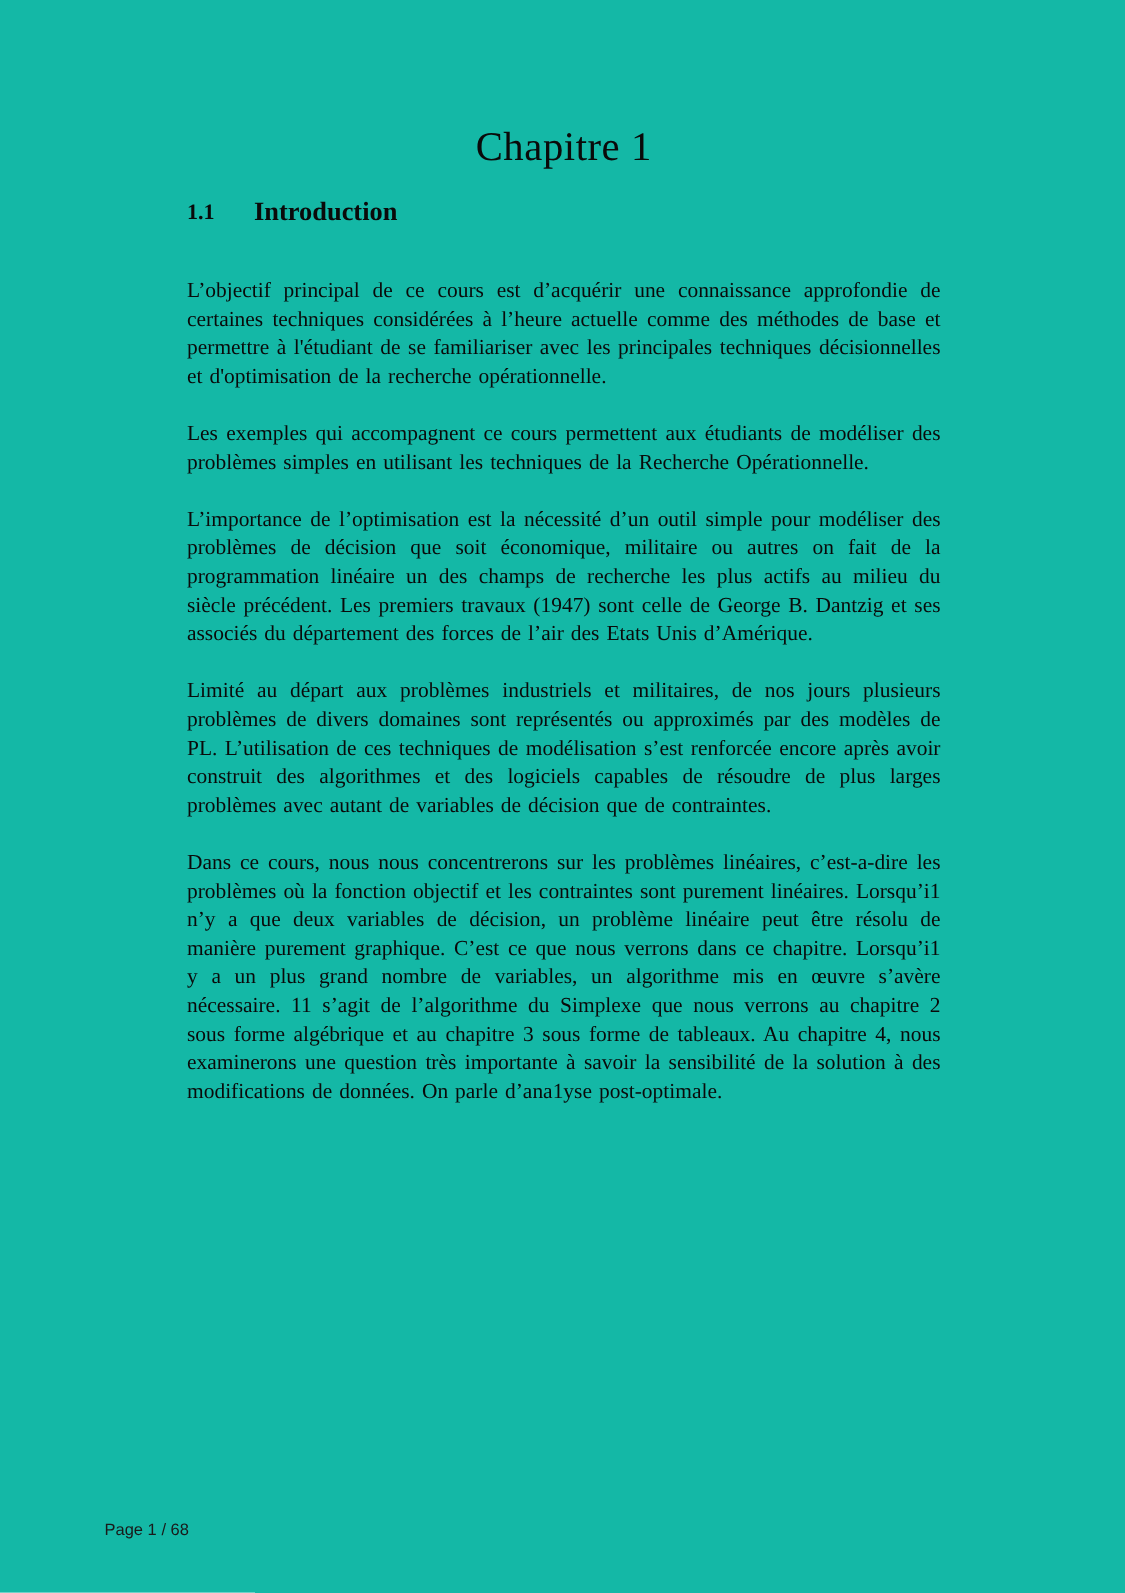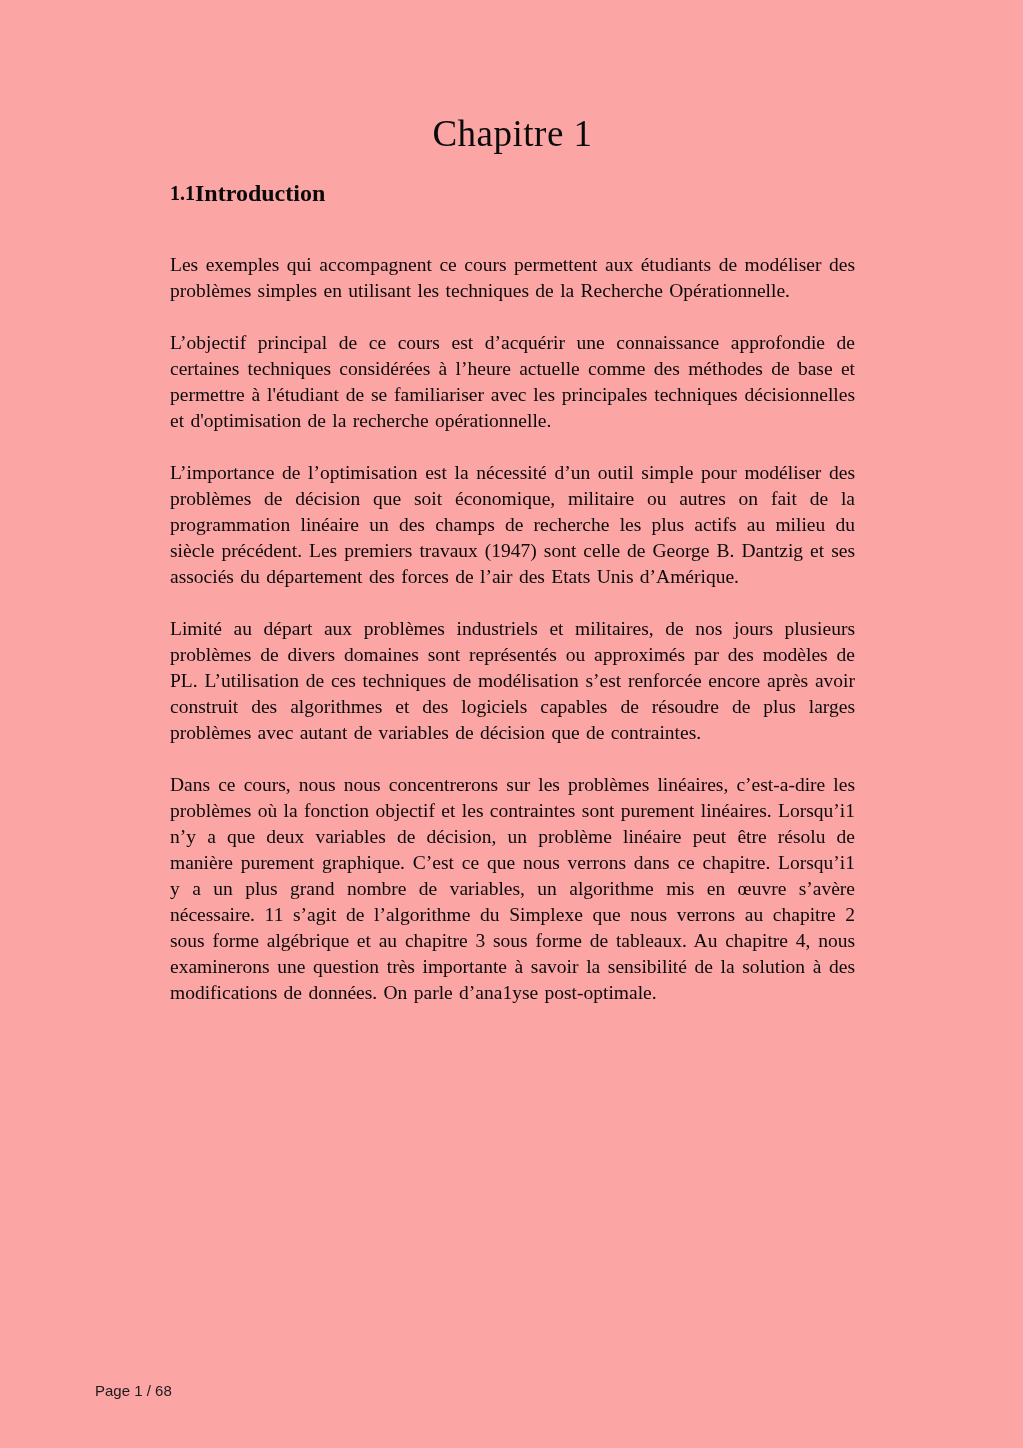--- a/index.html
+++ b/index.html
@@ -4,21 +4,21 @@
 <style>
   html, body {
     margin: 0;
     padding: 0;
     background: #ffffff;
   }
   .page {
     position: relative;
     width: 1023px;
     height: 1448px;
-    background: #fca5a5;
+    background: #14b8a6;
     color: #0a0a0a;
     font-family: "Liberation Serif", "DejaVu Serif", serif;
     overflow: hidden;
     box-sizing: border-box;
   }
   .content {
     padding: 112px 168px 0 170px;
   }
   .chapter-title {
     margin: 0;
@@ -39,20 +39,21 @@
     font-weight: bold;
     color: #0a0a0a;
   }
   .section-number {
     font-size: 20px;
     line-height: 30px;
   }
   .section-title {
     font-size: 24px;
     line-height: 30px;
+    margin-left: 36px;
   }
   .body-text {
     margin-top: 44px;
   }
   .body-text p {
     margin: 0 0 26px 0;
     font-size: 19.5px;
     line-height: 26px;
     text-align: justify;
     text-justify: inter-word;
@@ -76,22 +77,22 @@
 
     <h1 class="chapter-title line1">Chapitre 1</h1>
 
 
     <div class="section-heading">
       <span class="section-number">1.1</span>
       <span class="section-title">Introduction</span>
     </div>
 
     <div class="body-text">
+      <p>L’objectif principal de ce cours est d’acquérir une connaissance approfondie de certaines techniques considérées à l’heure actuelle comme des méthodes de base et permettre à l'étudiant de se familiariser avec les principales techniques décisionnelles et d'optimisation de la recherche opérationnelle.</p>
       <p>Les exemples qui accompagnent ce cours permettent aux étudiants de modéliser des problèmes simples en utilisant les techniques de la Recherche Opérationnelle.</p>
-      <p>L’objectif principal de ce cours est d’acquérir une connaissance approfondie de certaines techniques considérées à l’heure actuelle comme des méthodes de base et permettre à l'étudiant de se familiariser avec les principales techniques décisionnelles et d'optimisation de la recherche opérationnelle.</p>
       <p>L’importance de l’optimisation est la nécessité d’un outil simple pour modéliser des problèmes de décision que soit économique, militaire ou autres on fait de la programmation linéaire un des champs de recherche les plus actifs au milieu du siècle précédent. Les premiers travaux (1947) sont celle de George B. Dantzig et ses associés du département des forces de l’air des Etats Unis d’Amérique.</p>
       <p>Limité au départ aux problèmes industriels et militaires, de nos jours plusieurs problèmes de divers domaines sont représentés ou approximés par des modèles de PL. L’utilisation de ces techniques de modélisation s’est renforcée encore après avoir construit des algorithmes et des logiciels capables de résoudre de plus larges problèmes avec autant de variables de décision que de contraintes.</p>
       <p>Dans ce cours, nous nous concentrerons sur les problèmes linéaires, c’est-a-dire les problèmes où la fonction objectif et les contraintes sont purement linéaires. Lorsqu’i1 n’y a que deux variables de décision, un problème linéaire peut être résolu de manière purement graphique. C’est ce que nous verrons dans ce chapitre. Lorsqu’i1 y a un plus grand nombre de variables, un algorithme mis en œuvre s’avère nécessaire. 11 s’agit de l’algorithme du Simplexe que nous verrons au chapitre 2 sous forme algébrique et au chapitre 3 sous forme de tableaux.  Au chapitre 4, nous examinerons une question très importante à savoir la sensibilité de la solution à des modifications de données. On parle d’ana1yse post-optimale.</p>
     </div>
 
   </div>
 
   <div class="footer">
     <span>Page 1 / 68</span>
   </div>

